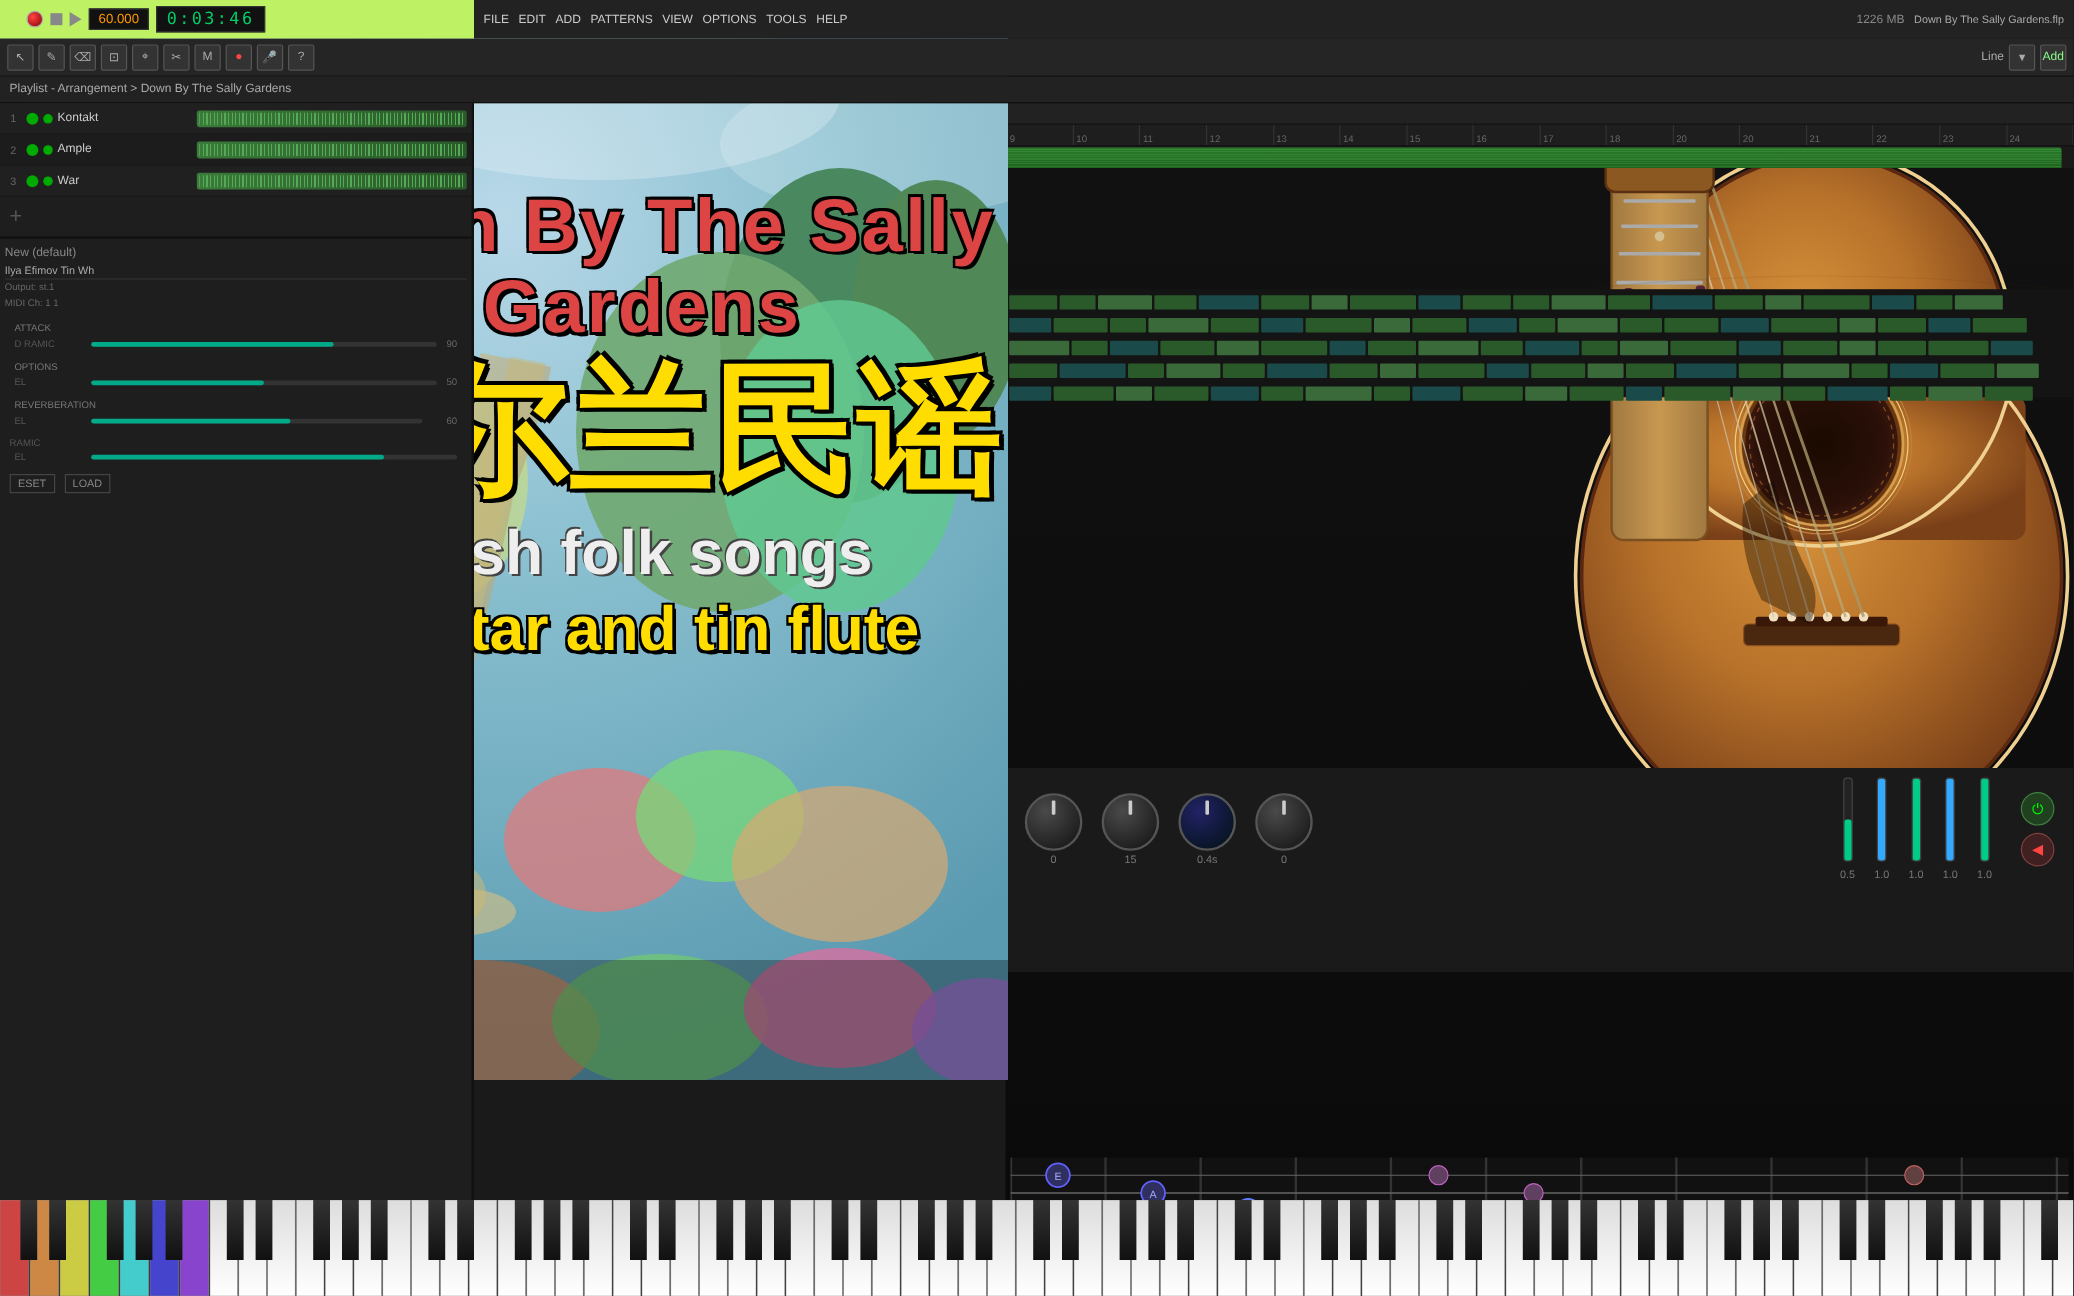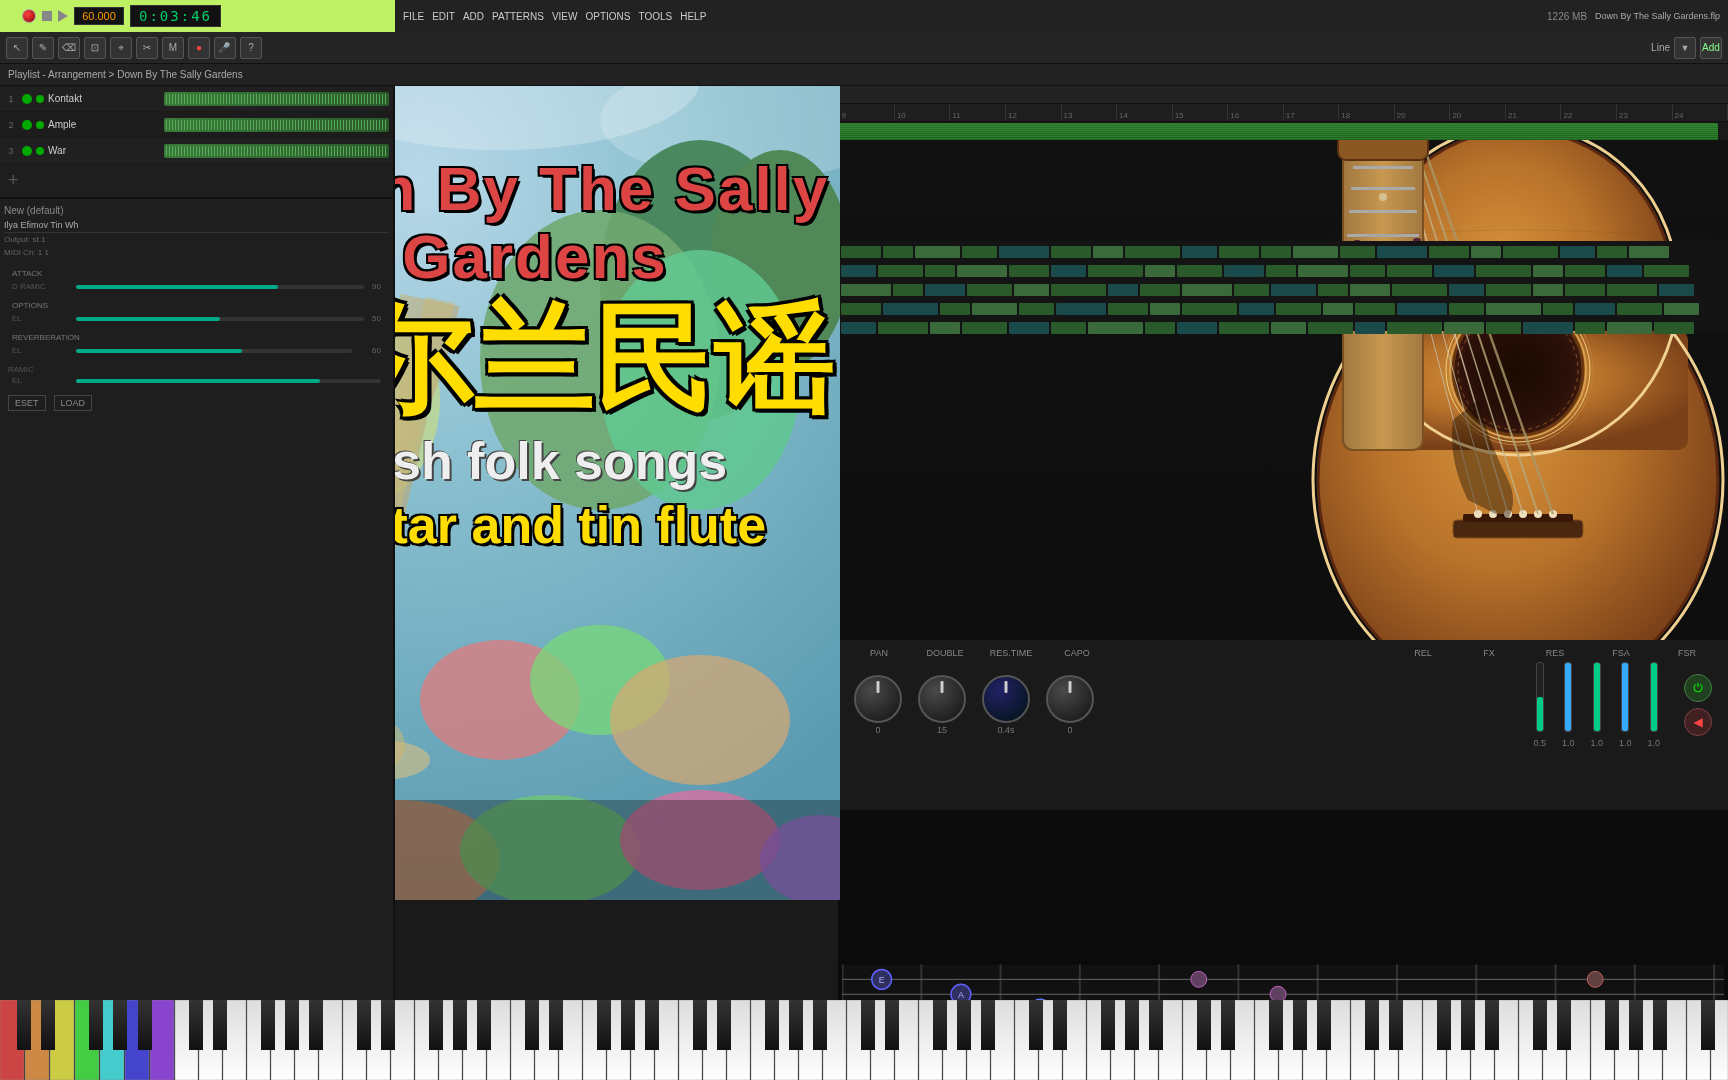--- a/index.html
+++ b/index.html
@@ -1131,32 +1131,20 @@
       <circle cx="520" cy="60" r="8" fill="#406040" stroke="#60c060" stroke-width="1"></circle>
       <circle cx="600" cy="45" r="8" fill="#406040" stroke="#60c060" stroke-width="1"></circle>
       <circle cx="680" cy="75" r="8" fill="#604040" stroke="#c06060" stroke-width="1"></circle>
       <circle cx="760" cy="15" r="8" fill="#604040" stroke="#c06060" stroke-width="1"></circle>
       <circle cx="840" cy="90" r="8" fill="#404060" stroke="#6060c0" stroke-width="1"></circle>
     </svg>
   </div>
 
   <div id="plugin-controls">
 
-    <div class="control-labels-row">
-      <span class="ctrl-label">PAN</span>
-      <span class="ctrl-label">DOUBLE</span>
-      <span class="ctrl-label">RES.TIME</span>
-      <span class="ctrl-label">CAPO</span>
-      <span style="flex:1;"></span>
-      <span class="ctrl-label">REL</span>
-      <span class="ctrl-label">FX</span>
-      <span class="ctrl-label">RES</span>
-      <span class="ctrl-label">FSA</span>
-      <span class="ctrl-label">FSR</span>
-    </div>
 
     <div class="plugin-knobs-row">
       <div class="plugin-knob-container" style="text-align:center;">
         <div class="plugin-knob" style="width:48px;height:48px;"></div>
         <div class="knob-val">0</div>
       </div>
       <div class="plugin-knob-container" style="text-align:center;">
         <div class="plugin-knob" style="width:48px;height:48px;"></div>
         <div class="knob-val">15</div>
       </div>

